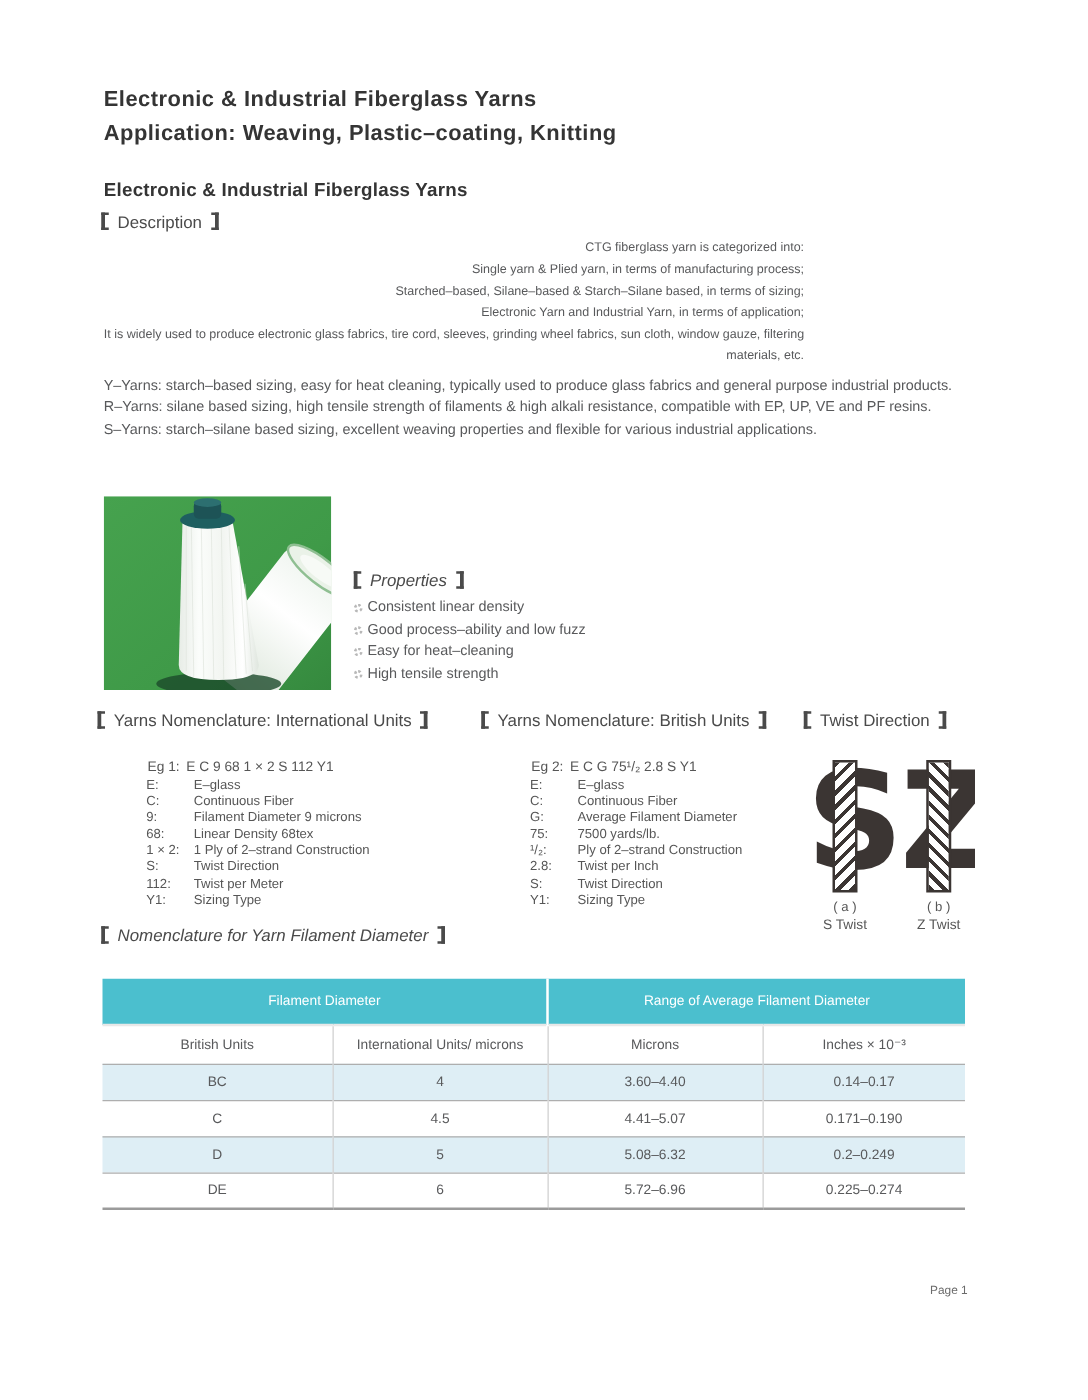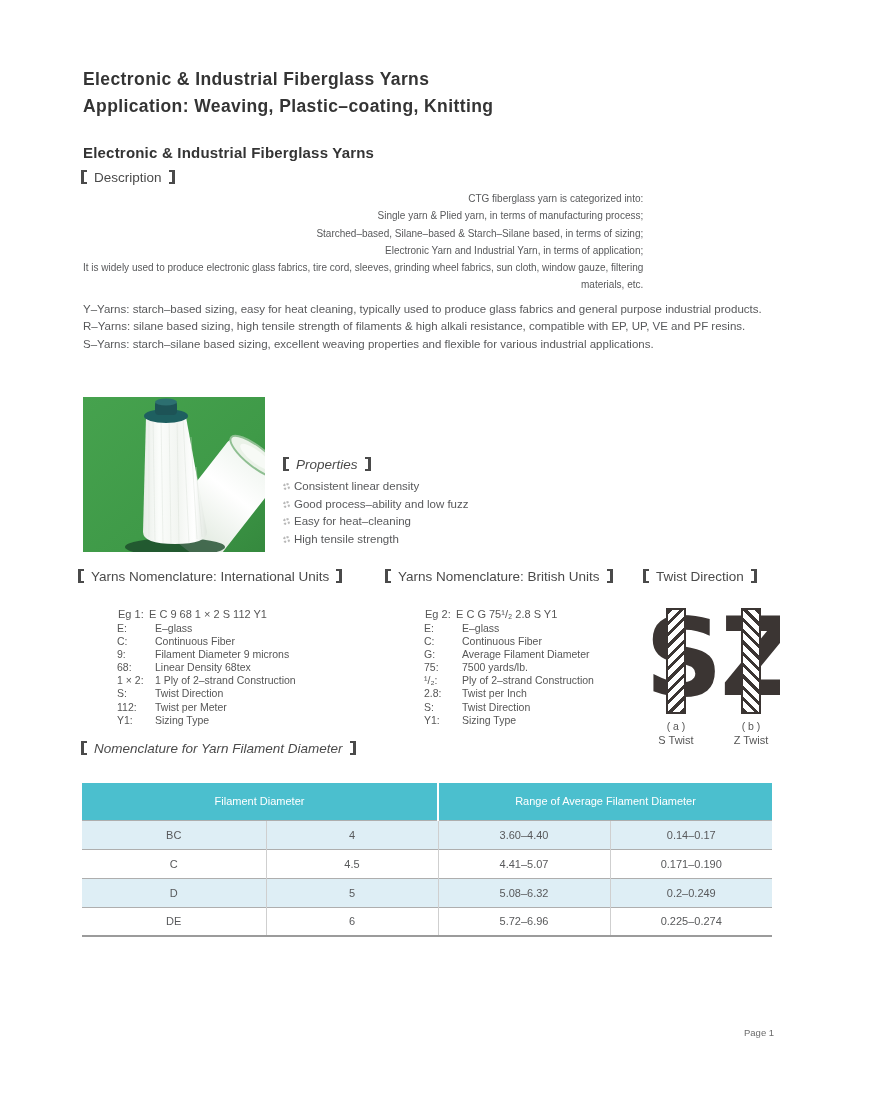--- a/index.html
+++ b/index.html
@@ -301,20 +301,26 @@
         <col>
         <col>
         <col>
         <col>
       </colgroup>
     <thead>
       <tr class="group-row">
         <th colspan="2">Filament Diameter</th>
         <th colspan="2">Range of Average Filament Diameter</th>
       </tr>
+      <tr class="colhead-row">
+        <th>British Units</th>
+        <th>International Units/ microns</th>
+        <th>Microns</th>
+        <th>Inches × 10⁻³</th>
+      </tr>
     </thead>
     <tbody>
       <tr class="data-row">
         <td>BC</td>
         <td>4</td>
         <td>3.60–4.40</td>
         <td>0.14–0.17</td>
       </tr>
       <tr class="data-row">
         <td>C</td>

